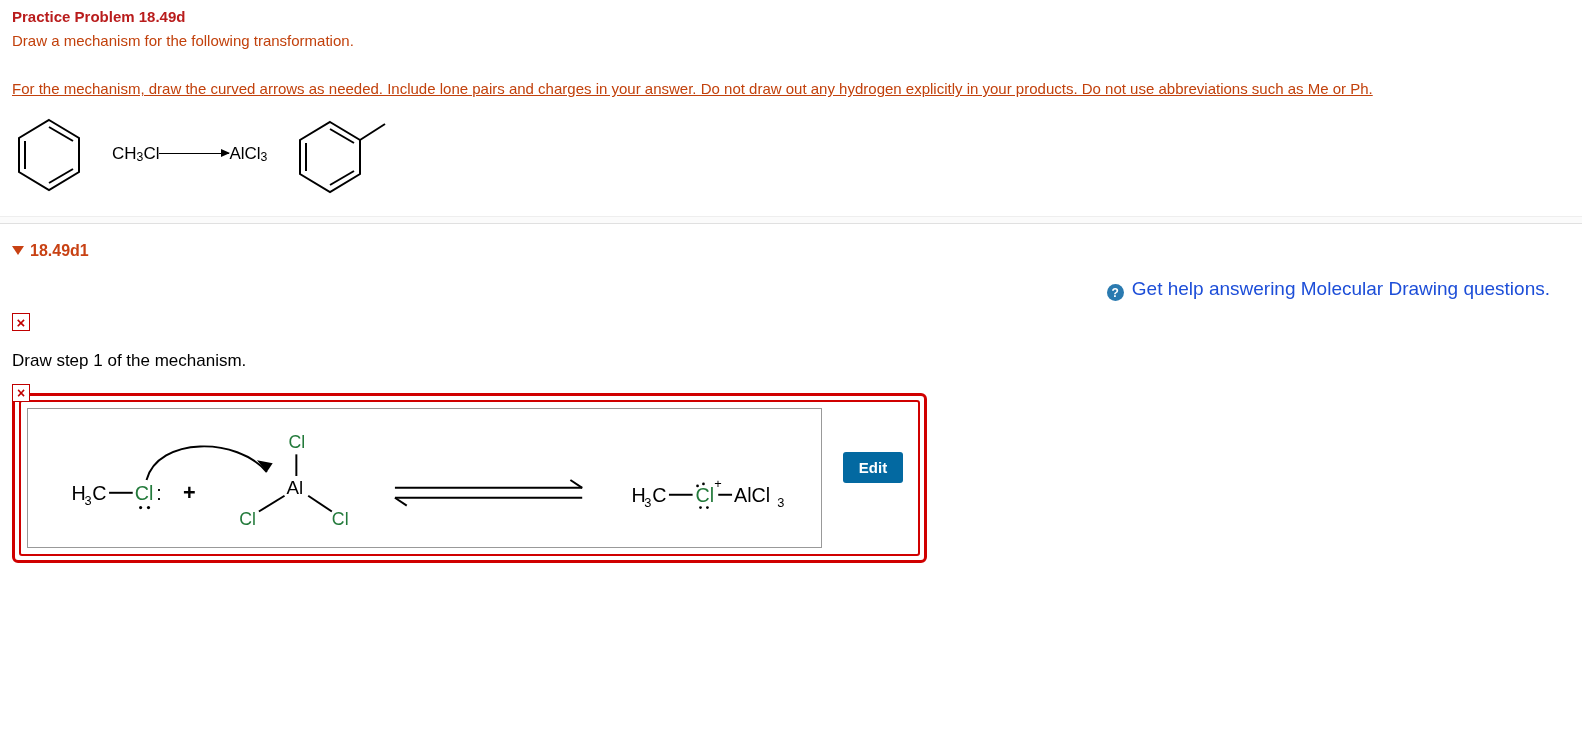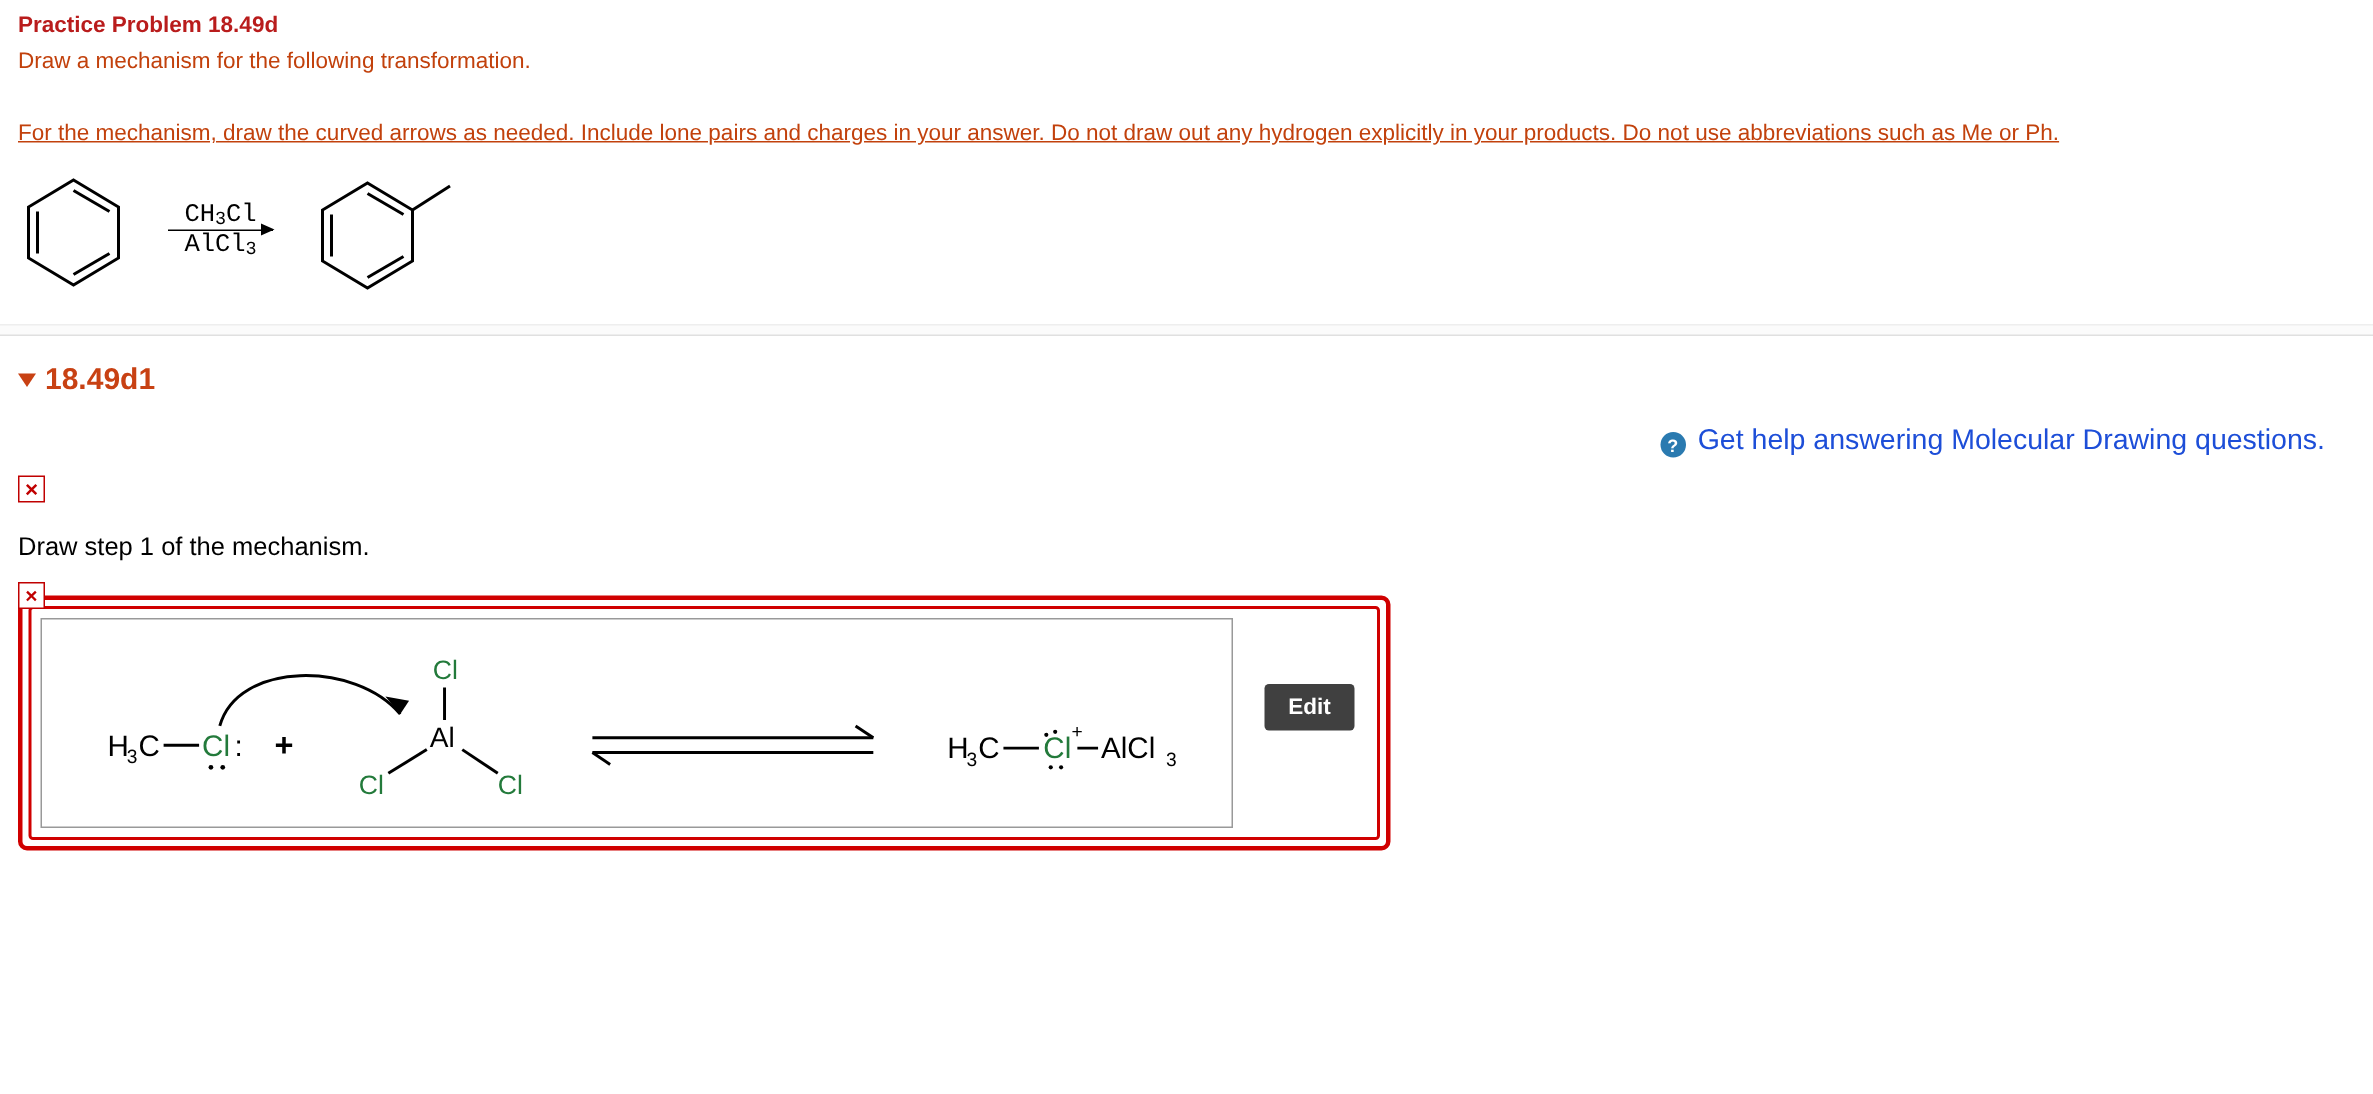--- a/index.html
+++ b/index.html
@@ -38,21 +38,21 @@
     background: #fbfbfb;
     height: 6px;
     border-top: 1px solid #eee;
   }
   .part-header {
     display: flex;
     align-items: center;
     gap: 6px;
     color: #c84113;
     font-weight: bold;
-    font-size: 20px;
+    font-size: 16px;
     margin-bottom: 18px;
   }
   .chev-down {
     width: 0; height: 0;
     border-left: 6px solid transparent;
     border-right: 6px solid transparent;
     border-top: 9px solid #c84113;
   }
   .help-row {
     text-align: right;
@@ -138,35 +138,35 @@
     box-sizing: border-box;
   }
   .edit-col {
     width: 90px;
     display: flex;
     align-items: flex-start;
     justify-content: center;
     padding-top: 50px;
   }
   .edit-btn {
-    background: #404040;
+    background: #0369a1;
     color: #fff;
     border: none;
     border-radius: 3px;
     padding: 7px 16px;
     font-size: 15px;
     font-weight: bold;
     cursor: pointer;
   }
   .reagent-stack {
     display: flex;
-    flex-direction: column;
+    flex-direction: row;
     align-items: center;
     font-size: 17px;
-    font-family: Liberation Mono, monospace;
+    font-family: Liberation Sans, sans-serif;
   }
   .reagent-line {
     width: 70px;
     border-top: 1.5px solid #000;
     position: relative;
   }
   .reagent-line::after {
     content: "";
     position: absolute;
     right: -1px;

